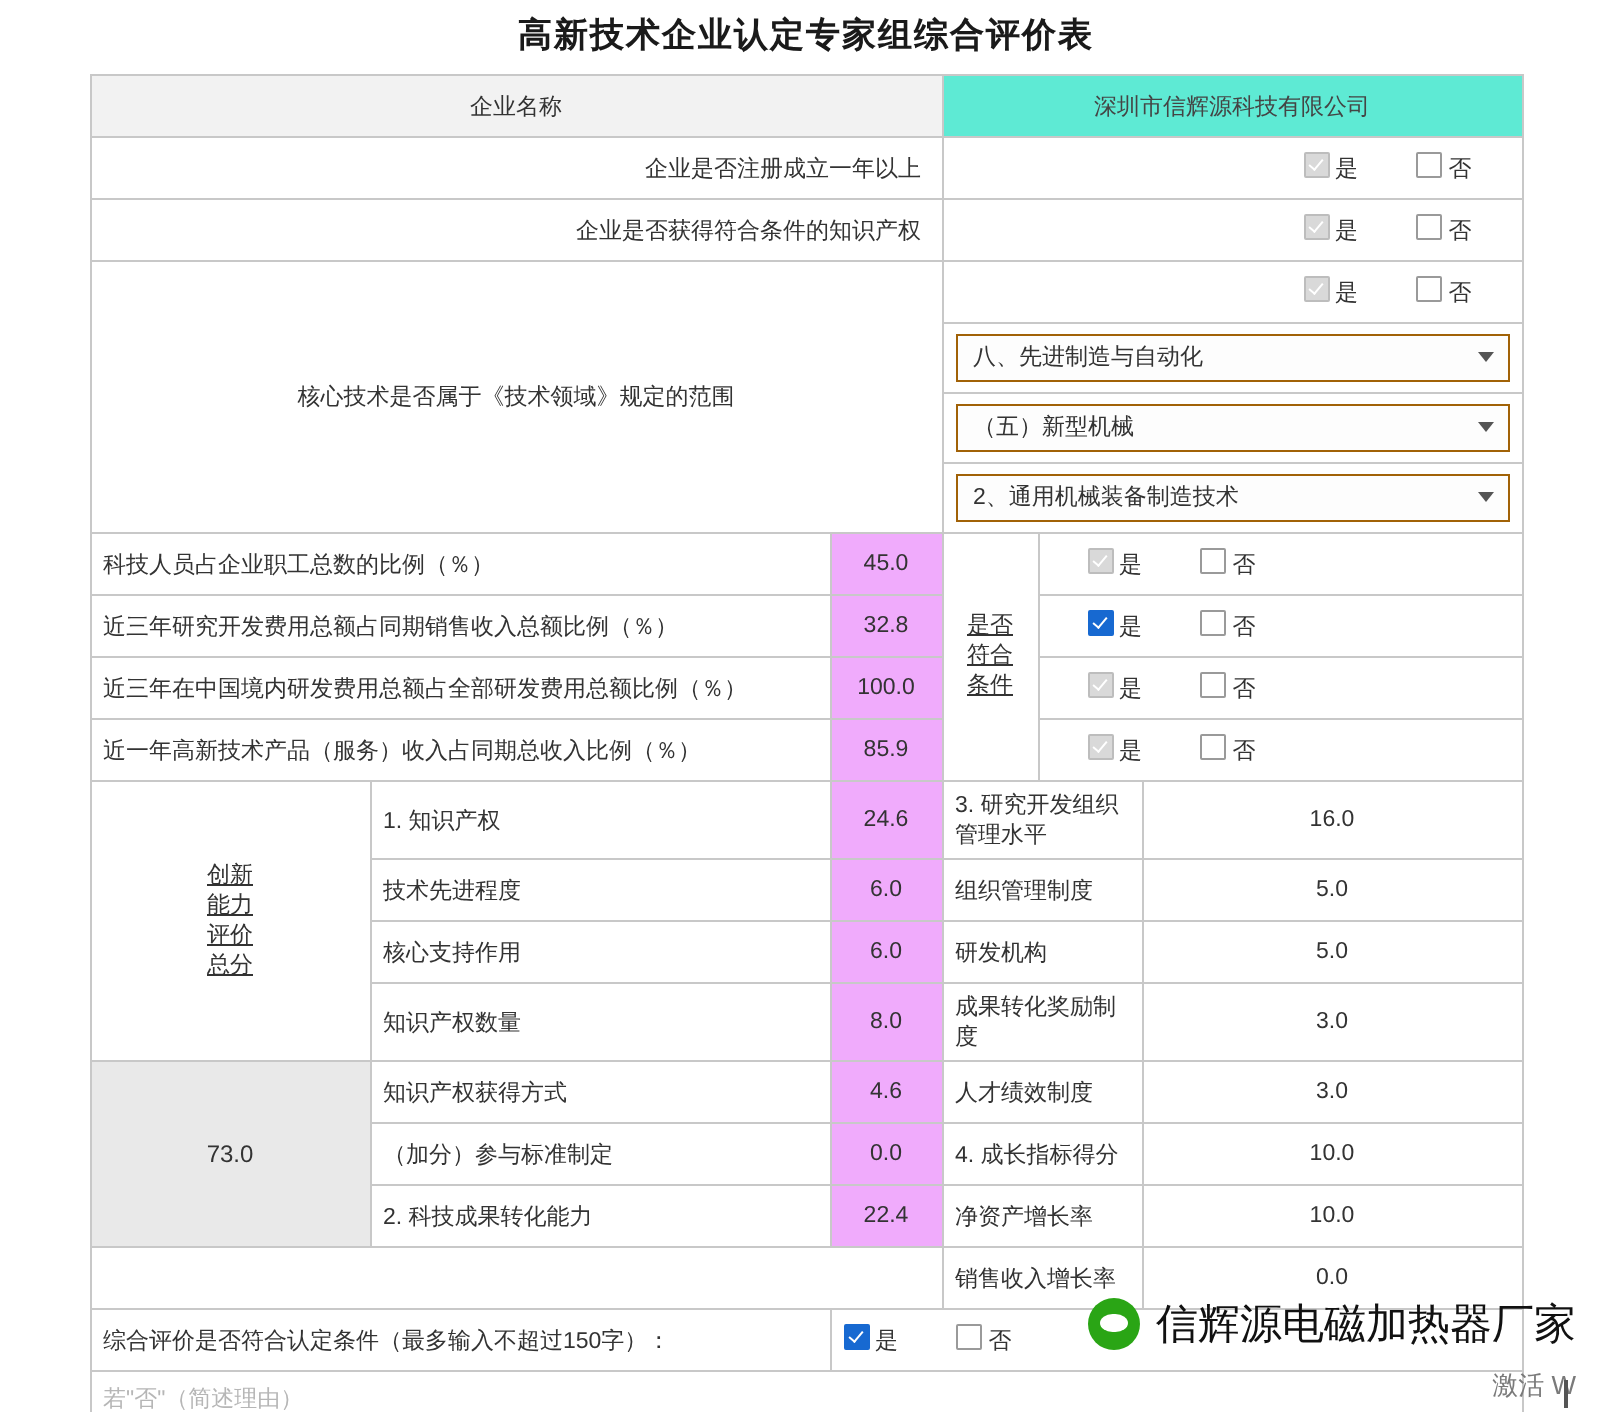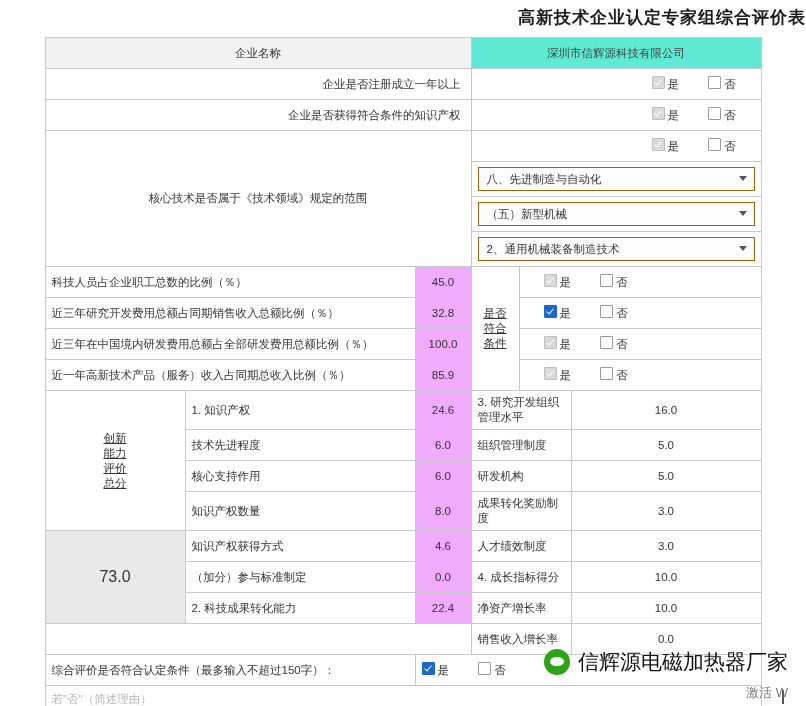--- a/index.html
+++ b/index.html
@@ -6,21 +6,21 @@
   body{
     width:806px;height:706px;
     background:#ffffff;
     font-family:"Liberation Sans","DejaVu Sans",sans-serif;
     font-size:12px;
     color:#222;
     overflow:hidden;
     position:relative;
   }
   .title{
-    text-align:right;
+    text-align:center;
     font-size:17px;
     font-weight:bold;
     color:#1a1a1a;
     padding:6px 0 8px 0;
     letter-spacing:1px;
   }
   table{
     border-collapse:collapse;
     width:716px;
     margin:0 auto;
@@ -100,21 +100,21 @@
   .vert{
     text-align:center;
     line-height:15px;
     font-size:11.5px;
     color:#333;
     text-decoration:underline;
   }
   .score{
     text-align:center;
     background:#e9e9e9;
-    font-size:16px;
+    font-size:12px;
   }
   .memo{
     height:120px;
     color:#b6b6b6;
     vertical-align:top;
     padding-top:6px;
     font-size:11.5px;
   }
   .footer-wm{
     position:absolute;

